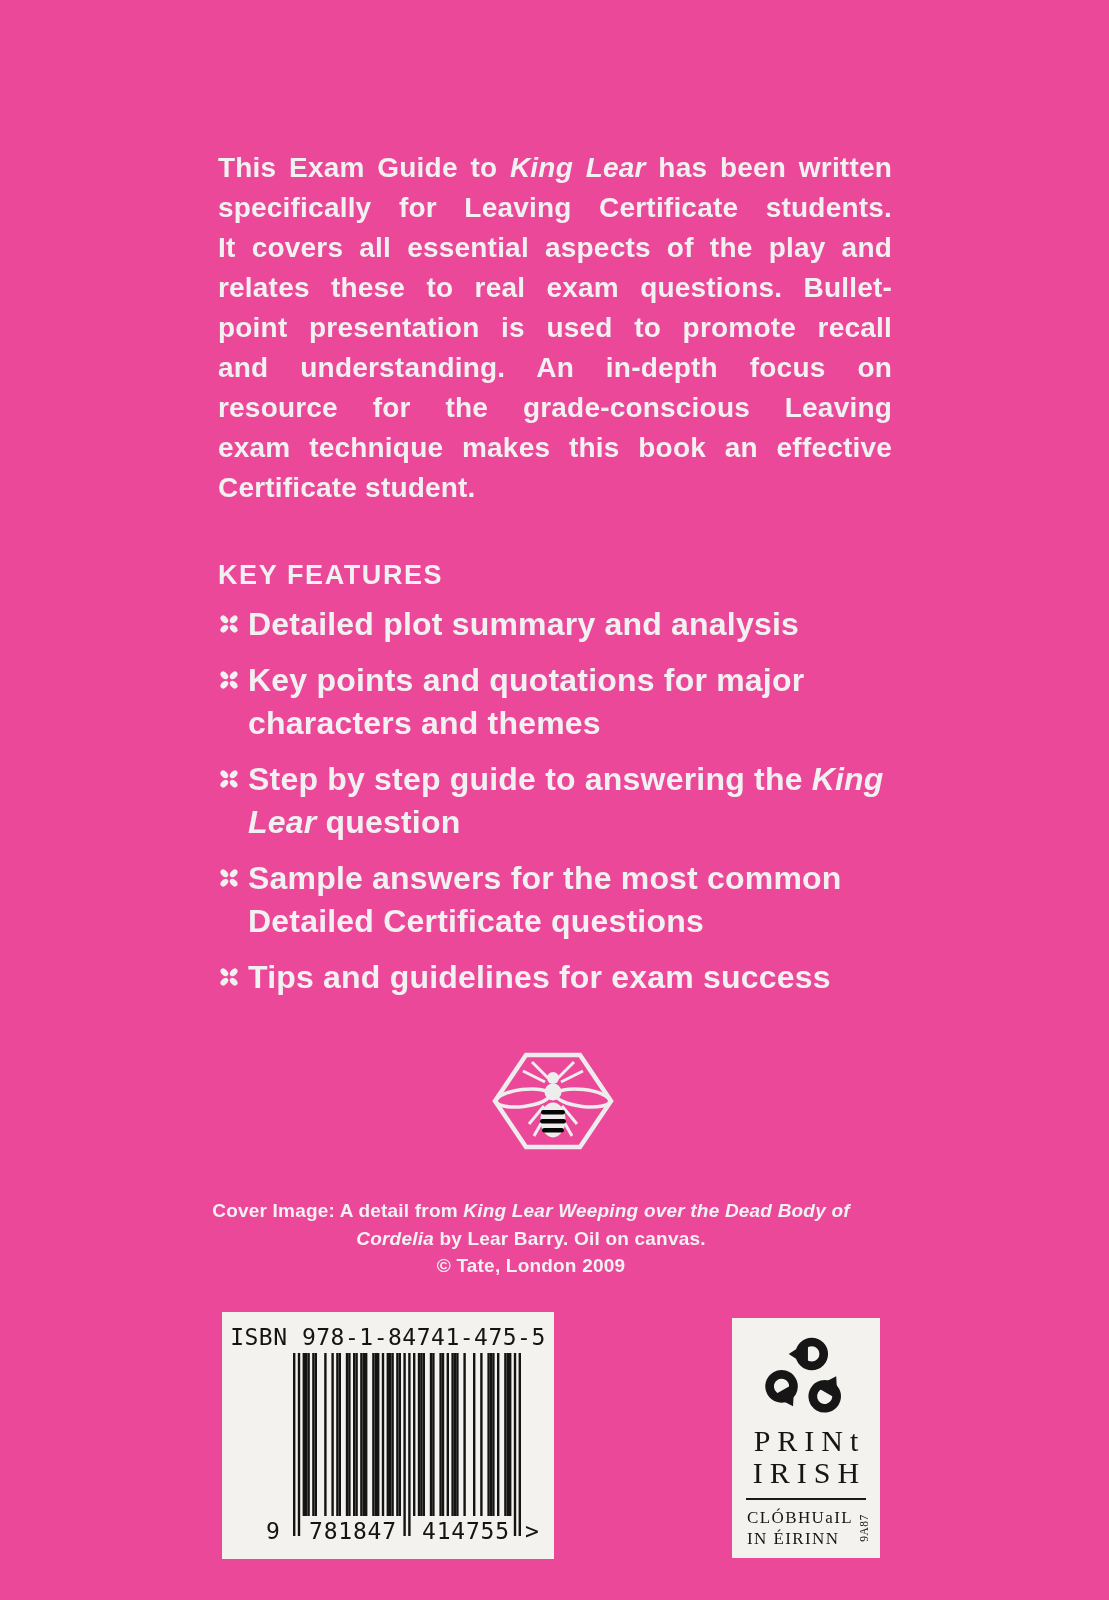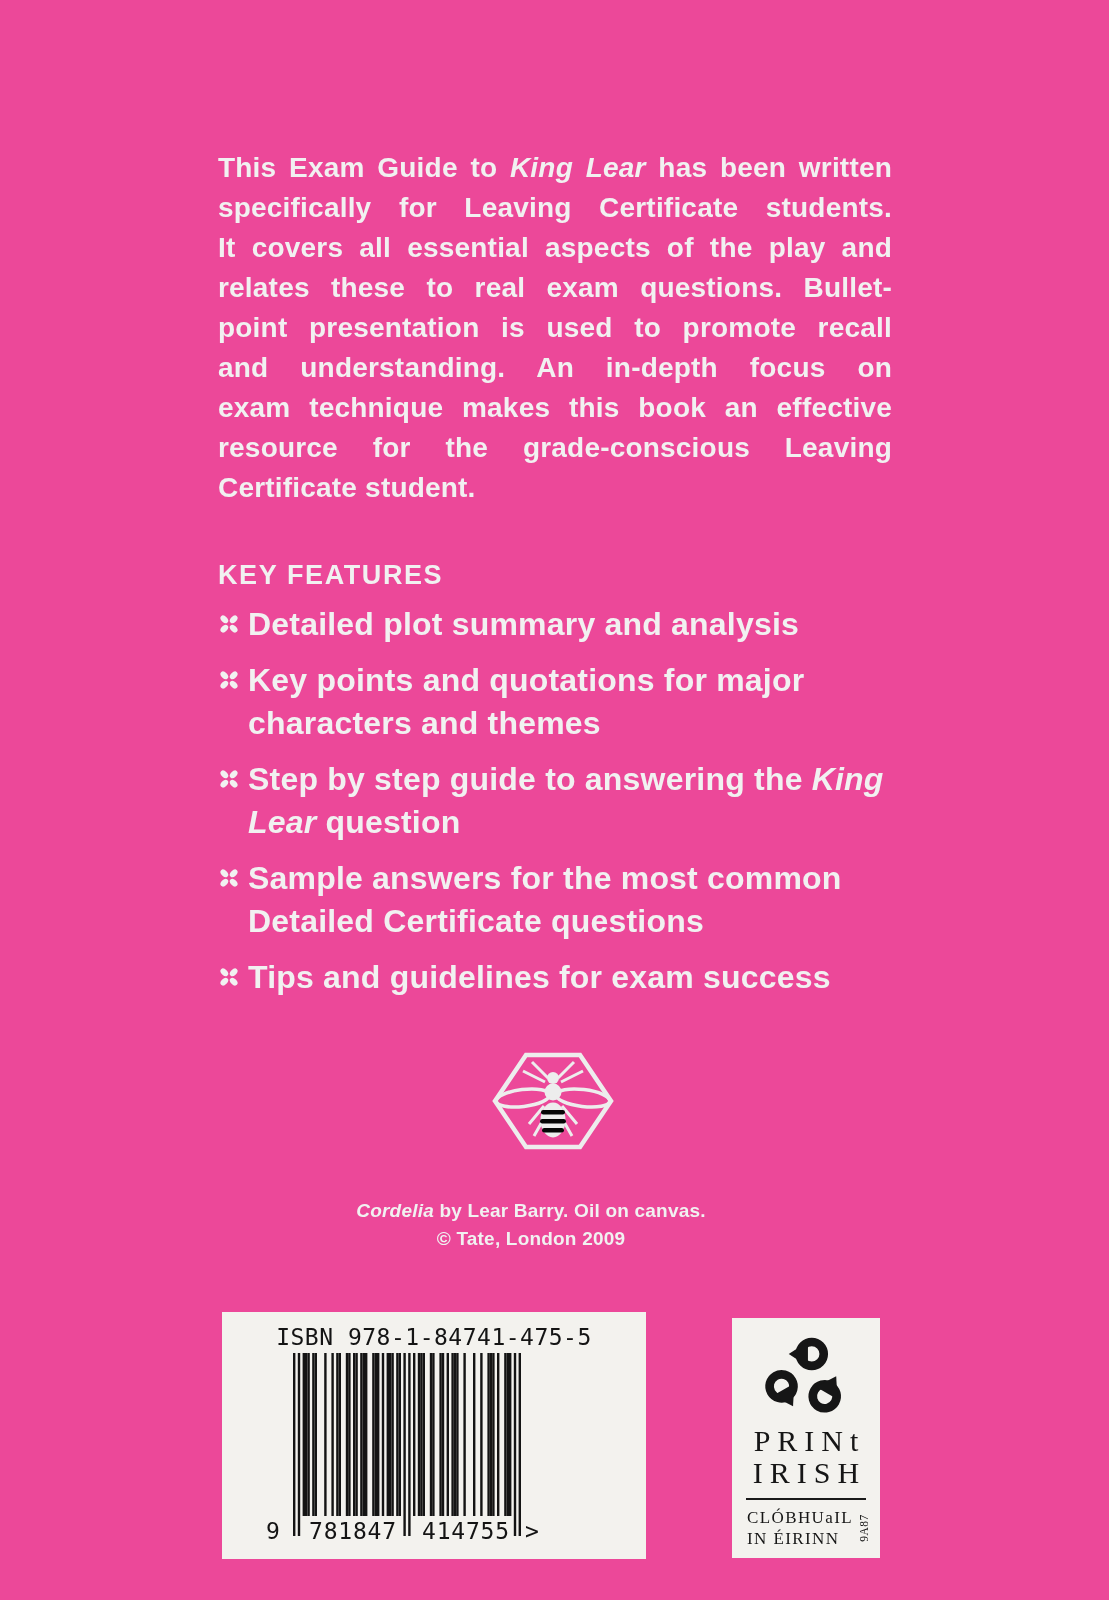--- a/index.html
+++ b/index.html
@@ -34,21 +34,21 @@
   .bee-logo{position:absolute;left:486px;top:1040px;width:134px;height:122px;}
 
   
   .credit{
     position:absolute;left:0;top:1197px;width:1062px;text-align:center;
     font-size:19px;font-weight:700;line-height:27.5px;letter-spacing:.2px;
   }
 
   
   .barcode-box{
-    position:absolute;left:222px;top:1312px;width:424px;height:247px;
+    position:absolute;left:222px;top:1312px;width:332px;height:247px;
     background:#f3f2ee;color:#141414;
   }
   .barcode-label{
     position:absolute;top:12px;left:0;right:0;text-align:center;
     font-family:"DejaVu Sans Mono",monospace;font-size:23px;letter-spacing:.5px;
   }
   .bars{position:absolute;left:71px;top:41px;}
   .bc-digit{
     position:absolute;top:206px;
     font-family:"DejaVu Sans Mono",monospace;font-size:23px;letter-spacing:.8px;
@@ -84,22 +84,22 @@
 
 <div class="page">
 
   <div class="intro" id="intro">
       <div class="jline"><span>This Exam Guide to </span><span class="it">King Lear</span><span> has been written</span></div>
       <div class="jline"><span>specifically for Leaving Certificate students.</span></div>
       <div class="jline"><span>It covers all essential aspects of the play and</span></div>
       <div class="jline"><span>relates these to real exam questions. Bullet-</span></div>
       <div class="jline"><span>point presentation is used to promote recall</span></div>
       <div class="jline"><span>and understanding. An in-depth focus on</span></div>
+      <div class="jline"><span>resource for the grade-conscious Leaving</span></div>
       <div class="jline"><span>exam technique makes this book an effective</span></div>
-      <div class="jline"><span>resource for the grade-conscious Leaving</span></div>
       <div class="jline last"><span>Certificate student.</span></div>
     </div>
 
   <div class="features">
     <div class="features-heading">KEY FEATURES</div>
     <div id="features-list">
         <div class="feature-item">
           <span class="bullet">
     <svg width="22" height="22" viewBox="0 0 20 20">
       <g fill="#f1f1f1" transform="rotate(45 10 10)">
@@ -187,20 +187,21 @@
       </g>
       <g fill="#060606">
         <rect x="55" y="70" width="24" height="4.6" rx="2.3"></rect>
         <rect x="54" y="79" width="26" height="4.6" rx="2.3"></rect>
         <rect x="56" y="88" width="22" height="4.6" rx="2.3"></rect>
       </g>
     </svg>
   </div>
 
   <div class="credit" id="credit">
+      <div><span>Cover Image: A detail from </span><span class="it">King Lear Weeping over the Dead Body of</span></div>
       <div><span class="it">Cordelia</span><span> by Lear Barry. Oil on canvas.</span></div>
       <div><span>© Tate, London 2009</span></div>
     </div>
 
   <div class="barcode-box">
     <div class="barcode-label">ISBN 978-1-84741-475-5</div>
     <div class="bars" id="bars"><svg width="228" height="183">
           <rect x="0.0" y="0" width="2.4" height="183" fill="#141414"></rect>
           <rect x="4.8" y="0" width="2.4" height="183" fill="#141414"></rect>
           <rect x="9.6" y="0" width="2.4" height="163" fill="#141414"></rect>

